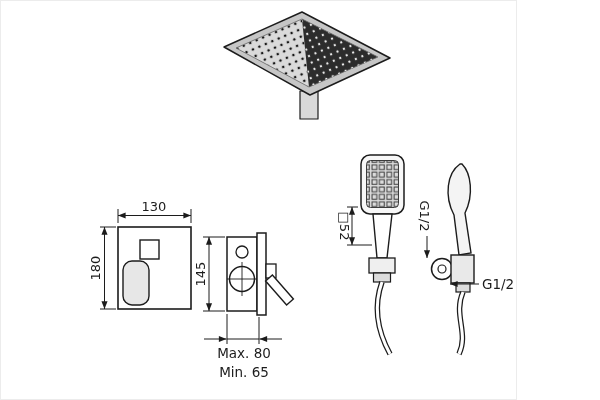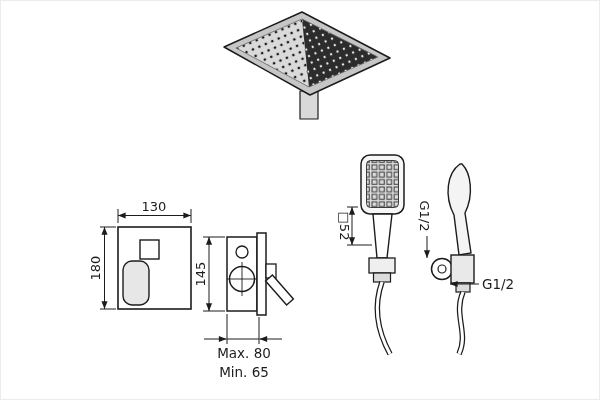--- a/index.html
+++ b/index.html
@@ -1,18 +1,18 @@
 <!DOCTYPE html>
 <html><head>
 <meta charset="utf-8">
 <style>
   html, body { margin: 0; padding: 0; background: #ffffff; }
   .canvas {
     position: relative;
-    width: 600px;
+    width: 517px;
     height: 400px;
     background: #ffffff;
     border: 1px solid #ececec;
     box-sizing: border-box;
     overflow: hidden;
     font-family: "DejaVu Sans", "Liberation Sans", sans-serif;
   }
   svg { display: block; }
   text {
     font-family: "DejaVu Sans", "Liberation Sans", sans-serif;

